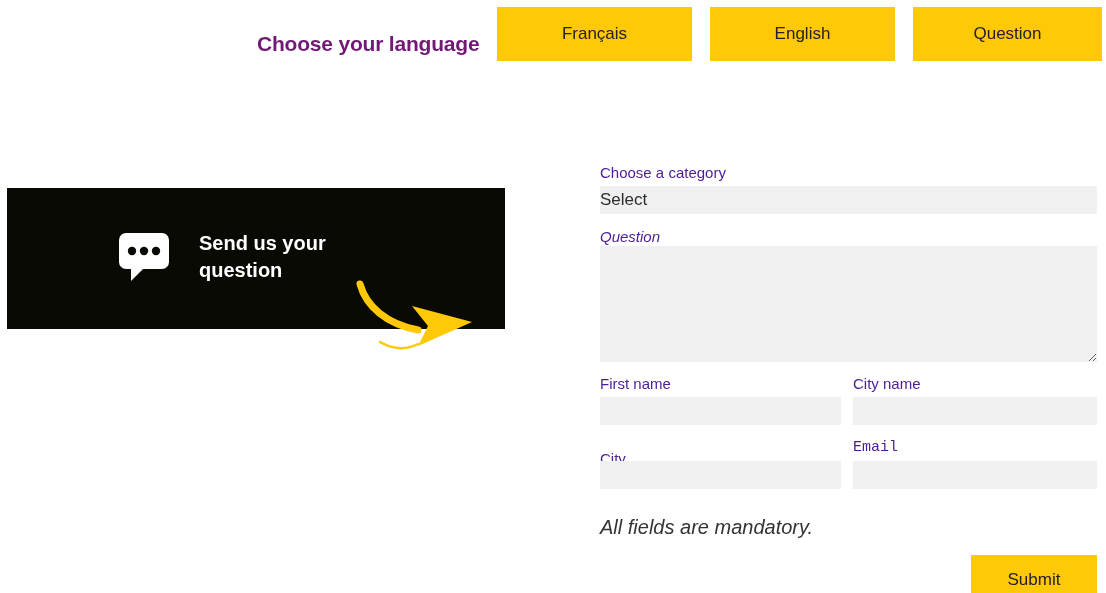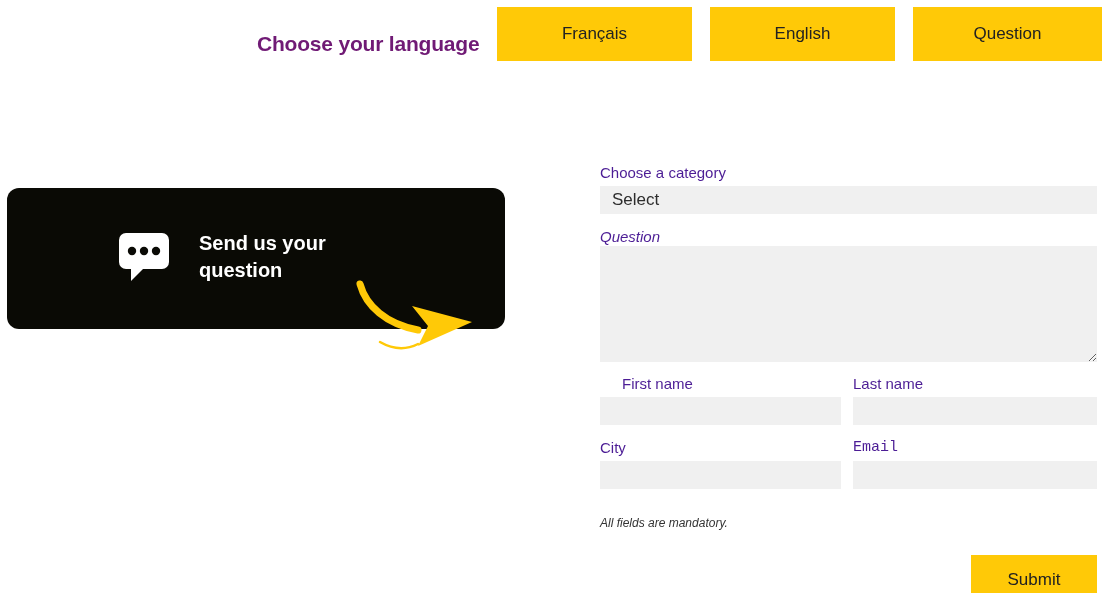--- a/index.html
+++ b/index.html
@@ -22,61 +22,61 @@
     background:#ffc907; border:none; cursor:pointer;
     font-family:"Liberation Sans", sans-serif;
     font-size:17px; color:#222222; text-align:center;
   }
   .btn-fr  { left:497px; width:195px; }
   .btn-en  { left:710px; width:185px; }
   .btn-int { left:913px; width:189px; }
   
   .banner {
     position:absolute; left:7px; top:188px;
-    width:498px; height:141px; background:#0a0a05;border-radius:12px;
+    width:498px; height:141px; background:#0a0a05;
   }
   .bubble-icon { position:absolute; left:111px; top:44px; width:52px; height:50px; }
   .banner-text {
     position:absolute; left:192px; top:42px; width:165px;
     color:#ffffff; font-size:20px; line-height:27px; font-weight:600;
   }
   .arrow-icon {
     position:absolute; left:350px; top:280px;
     width:168px; height:72px; overflow:visible;
   }
   
   .form-label {
     position:absolute; font-size:15px; color:#4c1d95; white-space:nowrap;
   }
   .field {
     position:absolute; background:#f0f0f0; border:none; outline:none;
     font-family:"Liberation Sans", sans-serif; font-size:17px; color:#2d2d2d;
   }
   .select-box {
     left:600px; top:186px; width:497px; height:28px;
-    line-height:28px; padding:0 12px; cursor:pointer;
+    line-height:28px; padding:0 0; cursor:pointer;
   }
   .question-area {
     left:600px; top:246px; width:497px; height:116px;
     padding:4px 8px; resize:both;
   }
   .input { height:28px; padding:0 8px; }
   .lbl-category   { left:600px; top:164px; }
   .lbl-question   { left:600px; top:228px;font-style:italic; }
-  .lbl-first-name { left:600px; top:375px;margin-left:22px; }
+  .lbl-first-name { left:600px; top:375px; }
   .lbl-last-name  { left:853px; top:375px; }
-  .lbl-city       { left:600px; top:439px; }
+  .lbl-city       { left:600px; top:450px; }
   .lbl-email      { left:853px; top:439px;font-family:Liberation Mono, monospace; }
   .in-first { left:600px; top:397px; width:241px; }
   .in-last  { left:853px; top:397px; width:244px; }
   .in-city  { left:600px; top:461px; width:241px; }
   .in-email { left:853px; top:461px; width:244px; }
   .mandatory-note {
     position:absolute; left:600px; top:516px;
-    font-size:12px; font-style:italic; color:#333333;
+    font-size:20px; font-style:italic; color:#333333;
   }
   .submit-btn {
     position:absolute; left:971px; top:555px; width:126px; height:49px;
     background:#ffc907; border:none; cursor:pointer;
     font-family:"Liberation Sans", sans-serif;
     font-size:17px; color:#222222;
   }
 </style>
 </head>
 <body>
@@ -106,21 +106,21 @@
   </svg>
 
   <form>
     <span class="form-label lbl-category">Choose a category</span>
     <div class="field select-box">Select</div>
 
     <span class="form-label lbl-question">Question</span>
     <textarea class="field question-area" style=""></textarea>
 
     <span class="form-label lbl-first-name">First name</span>
-    <span class="form-label lbl-last-name">Last name</span>
+    <span class="form-label lbl-last-name">City name</span>
     <input class="field input in-first" type="text" value="" style="">
     <input class="field input in-last" type="text" value="" style="">
 
     <span class="form-label lbl-city">City</span>
     <span class="form-label lbl-email">Email</span>
     <input class="field input in-city" type="text" value="" style="">
     <input class="field input in-email" type="text" value="" style="">
 
     <span class="mandatory-note">All fields are mandatory.</span>
     <button class="submit-btn" type="submit">Submit</button>

